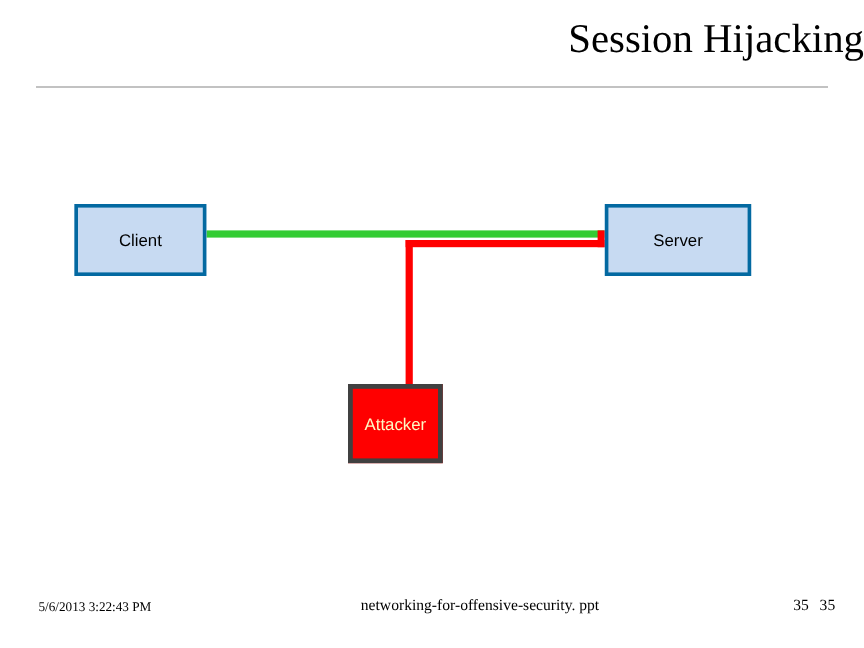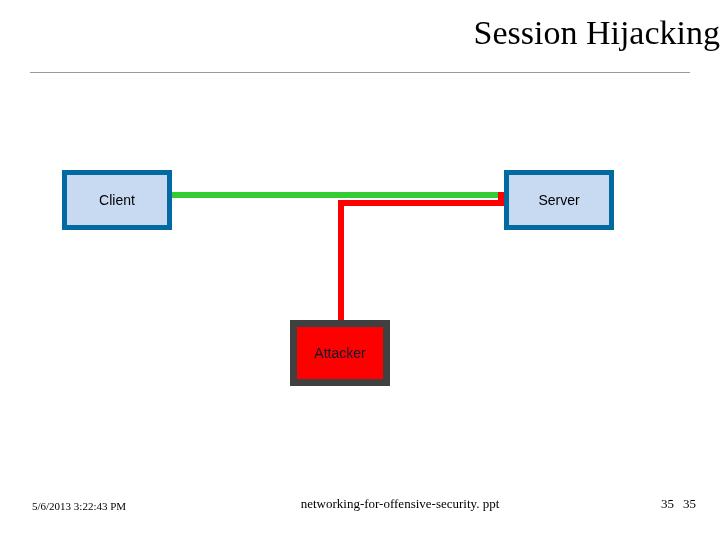--- a/index.html
+++ b/index.html
@@ -32,44 +32,44 @@
   }
 
   .box {
     position: absolute;
     box-sizing: border-box;
     display: flex;
     align-items: center;
     justify-content: center;
     font-family: Arial, Helvetica, sans-serif;
     font-size: 14px;
-    border: 5px solid #0369a1;
+    border: 3px solid #0369a1;
   }
   .client {
     left: 62px;
     top: 170px;
     width: 110px;
     height: 60px;
     background: #c7daf2;
   }
   .server {
     left: 504px;
     top: 170px;
-    width: 110px;
+    width: 122px;
     height: 60px;
     background: #c7daf2;
   }
   .attacker {
     left: 290px;
     top: 320px;
-    width: 100px;
+    width: 79px;
     height: 66px;
     background: #ff0000;
-    color: #0f172a;
-    border: 7px solid #404040;
+    color: #fef9c3;
+    border: 4px solid #404040;
   }
 
   .green-line {
     position: absolute;
     background: #33cc33;
     height: 6px;
     top: 192px;
     left: 172px;
     width: 332px; 
   }

